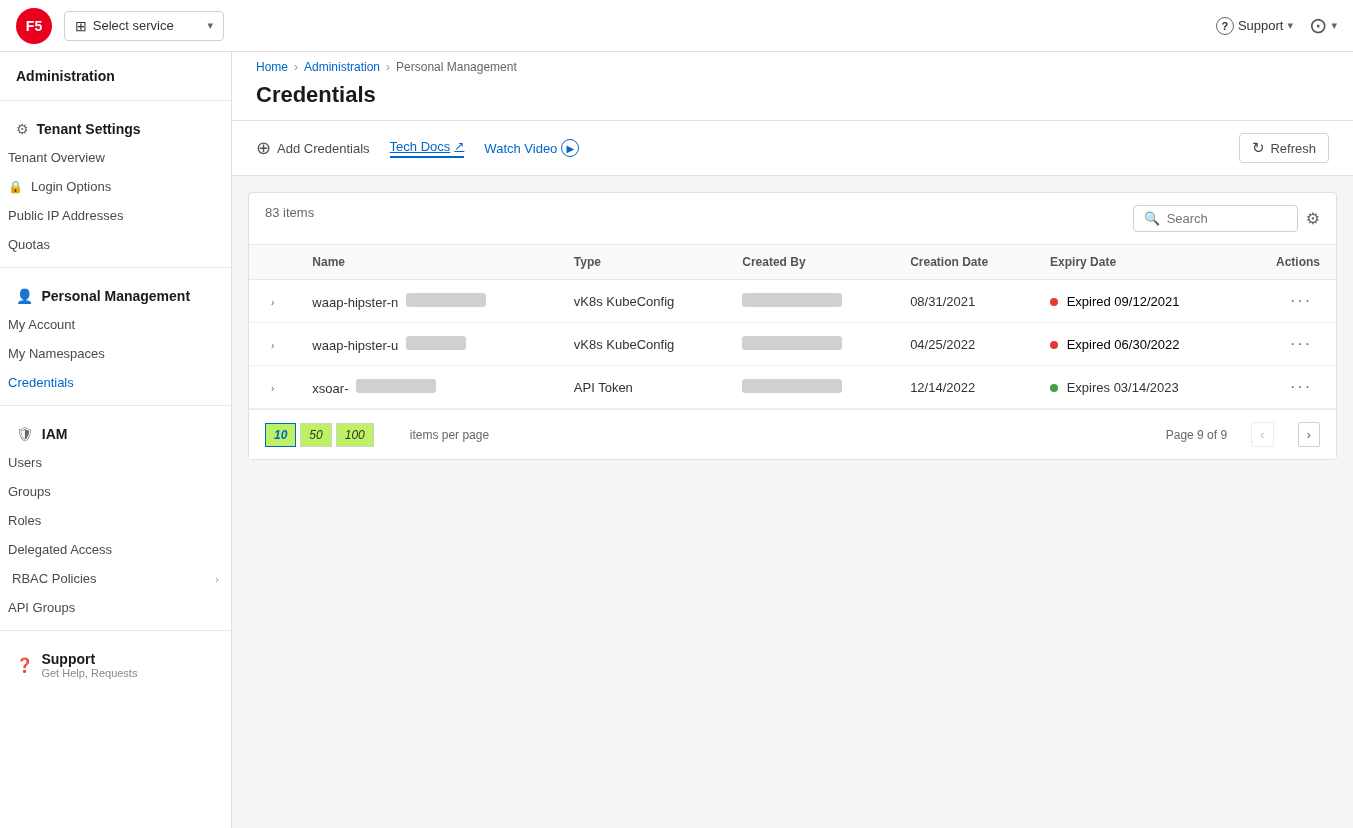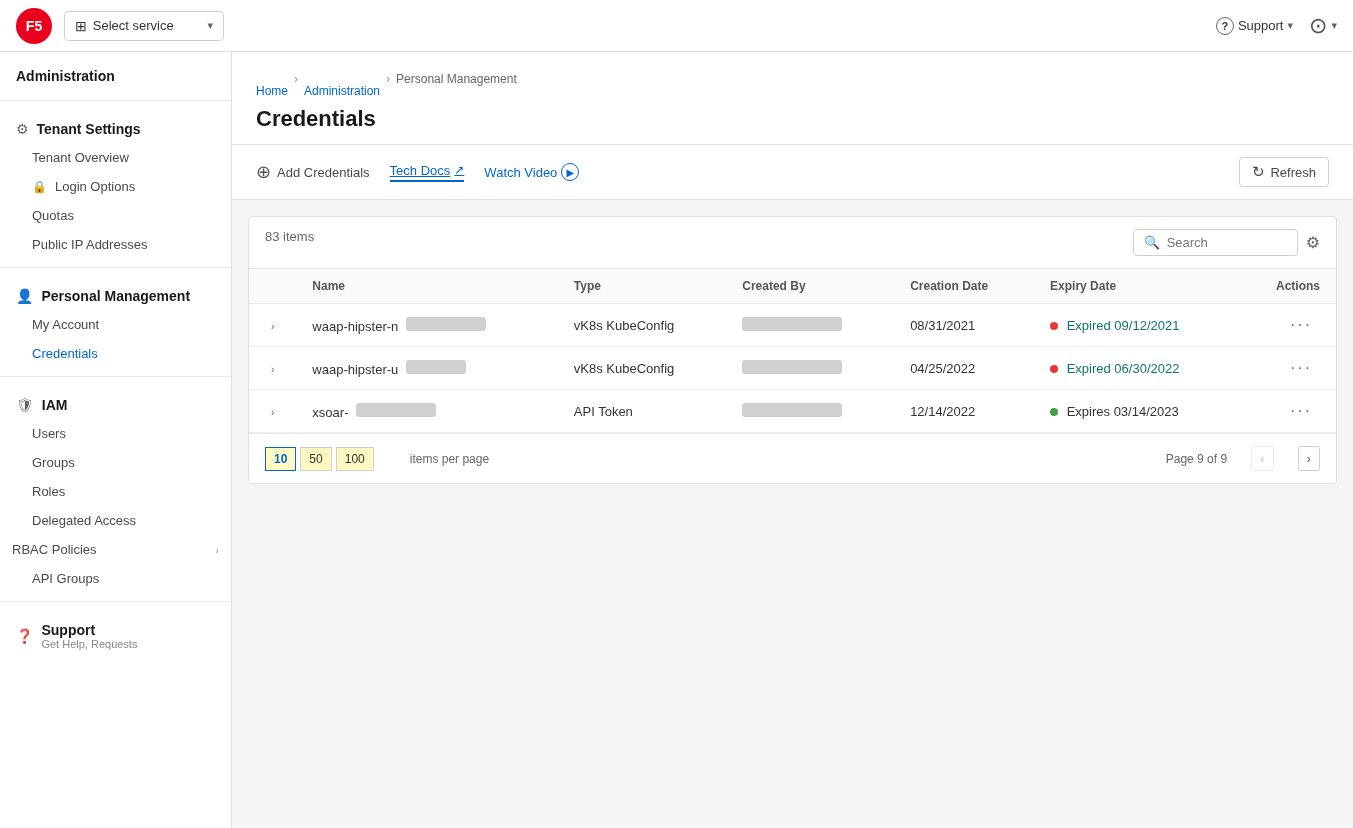--- a/index.html
+++ b/index.html
@@ -13,34 +13,34 @@
     .topbar-right { display: flex; align-items: center; gap: 16px; }
     .support-btn { display: flex; align-items: center; gap: 4px; color: #333; cursor: pointer; font-size: 13px; }
     .user-btn { display: flex; align-items: center; gap: 4px; color: #333; cursor: pointer; }
 
     
     .main-layout { display: flex; flex: 1; overflow: hidden; }
 
     
     .sidebar { width: 232px; background: #fff; border-right: 1px solid #e0e0e0; overflow-y: auto; flex-shrink: 0; padding-bottom: 20px; }
     .sidebar-section-title { font-size: 14px; font-weight: 700; color: #1a1a1a; padding: 16px 16px 8px 16px; }
-    .sidebar-item { padding: 7px 32px; cursor: pointer; color: #4a4a4a; font-size: 13px; display: flex; align-items: center; gap: 8px; }
+    .sidebar-item { padding: 7px 8px; cursor: pointer; color: #4a4a4a; font-size: 13px; display: flex; align-items: center; gap: 8px; }
     .sidebar-item.active { color: #0066cc; font-weight: 500; }
     .sidebar-divider { height: 1px; background: #e8e8e8; margin: 8px 0; }
     .sidebar-section-header { display: flex; align-items: center; gap: 8px; padding: 12px 16px 6px 16px; }
     .sidebar-section-header-text { font-size: 14px; font-weight: 700; color: #1a1a1a; }
     .sidebar-item-with-arrow { display: flex; align-items: center; justify-content: space-between; padding: 7px 12px; cursor: pointer; color: #4a4a4a; font-size: 13px; }
 
     
     .content { flex: 1; overflow-y: auto; background: #f5f5f5; }
 
     
     .breadcrumb-bar { background: #fff; padding: 8px 24px 0 24px; border-bottom: 1px solid #e0e0e0; }
     .breadcrumb { display: flex; align-items: center; gap: 6px; font-size: 12px; color: #666; margin-bottom: 4px; }
-    .breadcrumb a { color: #0066cc; text-decoration: none; cursor: pointer; margin-top: 24px; }
+    .breadcrumb a { color: #0066cc; text-decoration: none; cursor: pointer; }
     .breadcrumb-sep { color: #999; }
     .page-title { font-size: 22px; font-weight: 600; color: #1a1a1a; padding: 4px 0 12px 0; }
 
     
     .toolbar { background: #fff; padding: 12px 24px; border-bottom: 1px solid #e0e0e0; display: flex; align-items: center; justify-content: space-between; }
     .toolbar-left { display: flex; align-items: center; gap: 20px; }
     .add-btn { display: flex; align-items: center; gap: 6px; color: #4a4a4a; cursor: pointer; font-size: 13px; padding: 4px 0; }
     .tech-docs-link { display: flex; align-items: center; gap: 4px; color: #0066cc; text-decoration: underline; cursor: pointer; font-size: 13px; border-bottom: 2px solid #0066cc; padding-bottom: 2px; }
     .watch-video-link { display: flex; align-items: center; gap: 4px; color: #0066cc; cursor: pointer; font-size: 13px; }
     .refresh-btn { display: flex; align-items: center; gap: 6px; color: #4a4a4a; cursor: pointer; font-size: 13px; border: 1px solid #d0d0d0; padding: 5px 12px; border-radius: 4px; background: #fff; }
@@ -56,28 +56,28 @@
 
     table { width: 100%; border-collapse: collapse; }
     thead th { text-align: left; padding: 10px 16px; font-size: 12px; font-weight: 600; color: #555; border-bottom: 1px solid #e8e8e8; background: #fafafa; }
     tbody tr { border-bottom: 1px solid #f0f0f0; }
     tbody td { padding: 12px 16px; font-size: 13px; color: #333; vertical-align: middle; }
     .expand-btn { color: #666; cursor: pointer; font-size: 10px; padding: 2px 6px; }
     .blurred-text { background: #d0d0d0; border-radius: 3px; height: 14px; display: inline-block; }
     .status-dot { display: inline-block; width: 8px; height: 8px; border-radius: 50%; margin-right: 5px; vertical-align: middle; }
     .status-expired { background: #e53935; }
     .status-active { background: #43a047; }
-    .status-text-expired { color: #0f766e; }
+    .status-text-expired { color: #000000; }
     .status-text-active { color: #333; }
     .actions-btn { color: #666; cursor: pointer; letter-spacing: 2px; font-size: 16px; padding: 2px 8px; }
 
     
     .pagination-bar { display: flex; align-items: center; justify-content: space-between; padding: 12px 16px; border-top: 1px solid #e8e8e8; background: #fff; }
     .per-page { display: flex; align-items: center; gap: 4px; }
-    .per-page-btn { border: 1px solid #d0d0d0; background: #fef9c3; padding: 4px 8px; cursor: pointer; font-size: 12px; color: #333; }
+    .per-page-btn { border: 1px solid #d0d0d0; background: #bef264; padding: 4px 8px; cursor: pointer; font-size: 12px; color: #333; font-style: italic; }
     .per-page-btn.active { border-color: #0066cc; color: #0066cc; font-weight: 600; }
     .per-page-label { font-size: 12px; color: #666; margin-left: 4px; padding-left: 28px; }
     .pagination-nav { display: flex; align-items: center; gap: 24px; }
     .page-info { font-size: 12px; color: #666; }
     .nav-btn { border: 1px solid #d0d0d0; background: #fff; padding: 4px 8px; cursor: pointer; color: #666; border-radius: 2px; }
     .nav-btn:disabled { opacity: 0.4; cursor: not-allowed; }
   </style>
 </head>
 <body>
 
@@ -114,34 +114,37 @@
       <span class="sidebar-section-header-text">Tenant Settings</span>
     </div>
     <div class="sidebar-item">
       <span>Tenant Overview</span>
     </div>
     <div class="sidebar-item">
       <span style="color:#555;font-size:12px;">🔒</span>
       <span>Login Options</span>
     </div>
     <div class="sidebar-item">
+      <span>Public IP Addresses</span>
+    </div>
+    <div class="sidebar-item">
       <span>Quotas</span>
-    </div>
-    <div class="sidebar-item">
-      <span>Public IP Addresses</span>
     </div>
 
     <div class="sidebar-divider"></div>
 
     <div class="sidebar-section-header">
       <span style="color:#666;font-size:14px;">👤</span>
       <span class="sidebar-section-header-text">Personal Management</span>
     </div>
     <div class="sidebar-item">
       <span>My Account</span>
+    </div>
+    <div class="sidebar-item">
+      <span>My Namespaces</span>
     </div>
     <div class="sidebar-item active">
       <span>Credentials</span>
     </div>
 
     <div class="sidebar-divider"></div>
 
     <div class="sidebar-section-header">
       <span style="color:#666;font-size:14px;">🛡</span>
       <span class="sidebar-section-header-text">IAM</span>

